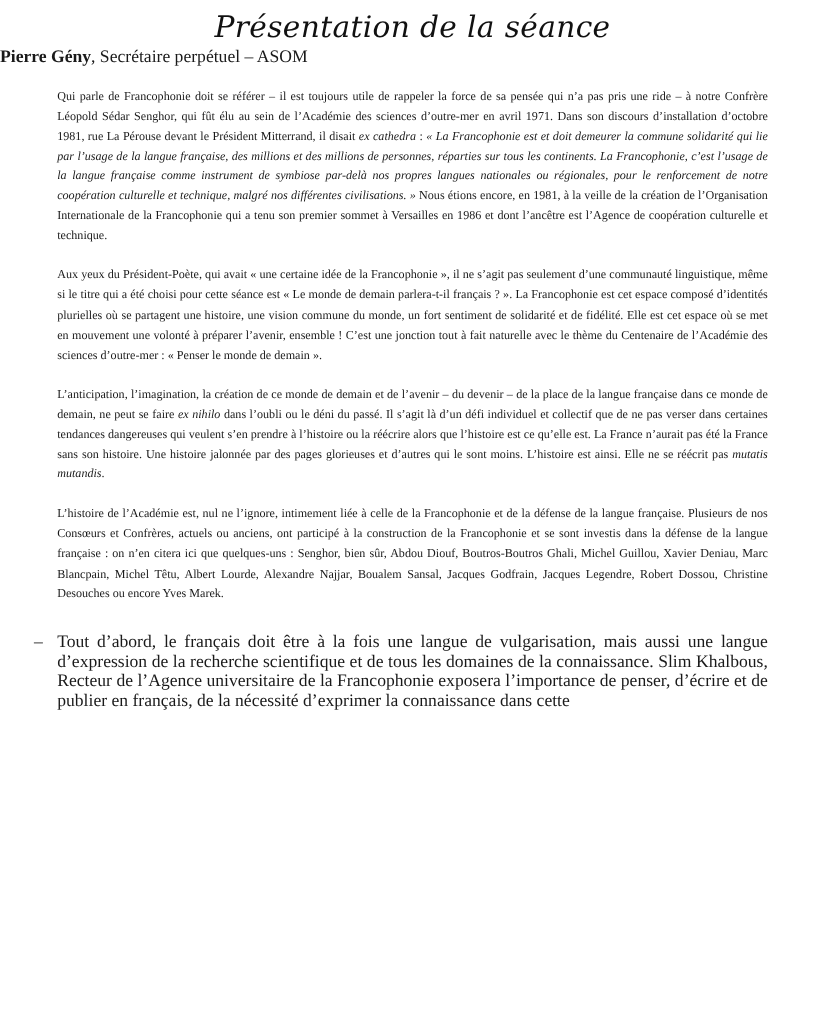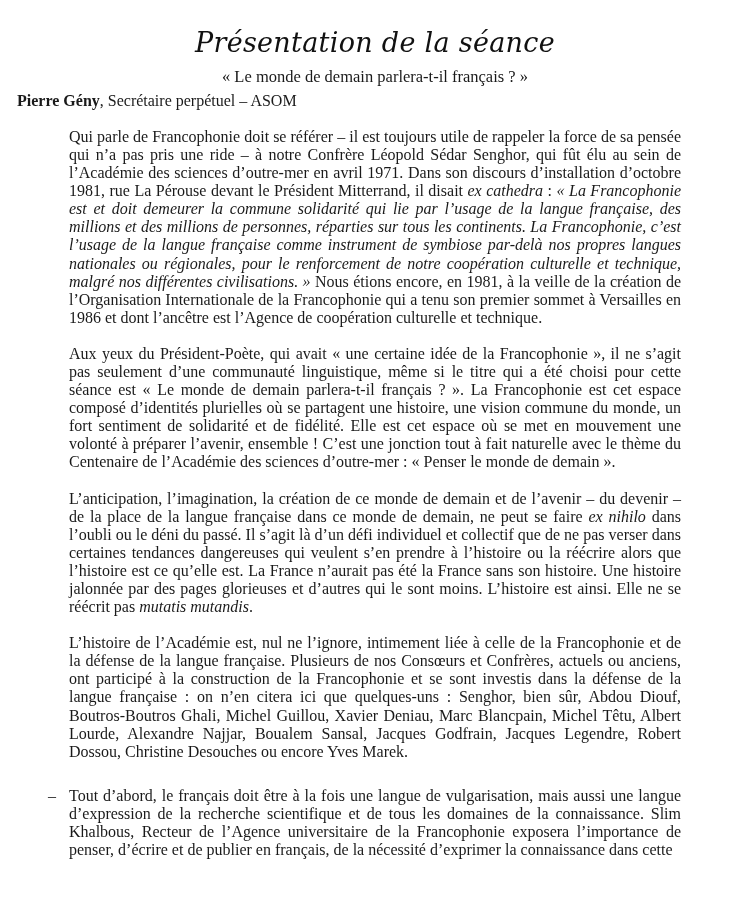--- a/index.html
+++ b/index.html
@@ -13,21 +13,21 @@
     overflow: hidden;
     font-family: "Liberation Serif", "DejaVu Serif", serif;
     color: #1a1a1a;
     -webkit-font-smoothing: antialiased;
   }
   .page {
     position: relative;
     width: 750px;
     height: 918px;
     box-sizing: border-box;
-    padding: 17px;
+    padding: 0;
   }
 
   
   .doc-title {
     text-align: center;
     font-family: "DejaVu Serif", "Liberation Serif", serif;
     font-style: italic;
     font-weight: 400;
     font-size: 27px;
     line-height: 1.0;
@@ -55,21 +55,21 @@
   .doc-byline .name { font-weight: 700; }
 
   
   .body-block {
     margin: 0;
     padding: 0 52px 0 52px;
   }
   p.para {
     text-align: justify;
     text-justify: inter-word;
-    font-size: 16px;
+    font-size: 11px;
     line-height: 18.1px;
     margin: 0 0 18px 0;
     hyphens: none;
     color: #1a1a1a;
     font-family: Liberation Serif, serif;
   }
   p.para.first { margin-top: 0; }
   em, i { font-style: italic; }
 
   
@@ -100,21 +100,20 @@
   .spacer-8 { height: 8px; }
   .spacer-16 { height: 16px; }
 </style>
 </head>
 <body>
 
 <div class="page">
 
   <h1 class="doc-title">Présentation de la séance</h1>
 
-  <div class="doc-subtitle">« Le monde de demain parlera-t-il français ? »</div>
 
   <div class="doc-byline">
     <span class="name">Pierre Gény</span><span>, Secrétaire perpétuel – ASOM</span>
   </div>
 
   <div class="spacer-16"></div>
 
   <div class="body-block">
 
     <p class="para first"><span>Qui parle de Francophonie doit se référer – il est toujours utile de rappeler la force de sa pensée qui n’a pas pris une ride – à notre Confrère Léopold Sédar Senghor, qui fût élu au sein de l’Académie des sciences d’outre-mer en avril 1971. Dans son discours d’installation d’octobre 1981, rue La Pérouse devant le Président Mitterrand, il disait </span><em>ex cathedra</em><span> : </span><em>« La Francophonie est et doit demeurer la commune solidarité qui lie par l’usage de la langue française, des millions et des millions de personnes, réparties sur tous les continents. La Francophonie, c’est l’usage de la langue française comme instrument de symbiose par-delà nos propres langues nationales ou régionales, pour le renforcement de notre coopération culturelle et technique, malgré nos différentes civilisations. »</em><span> Nous étions encore, en 1981, à la veille de la création de l’Organisation Internationale de la Francophonie qui a tenu son premier sommet à Versailles en 1986 et dont l’ancêtre est l’Agence de coopération culturelle et technique.</span></p>

